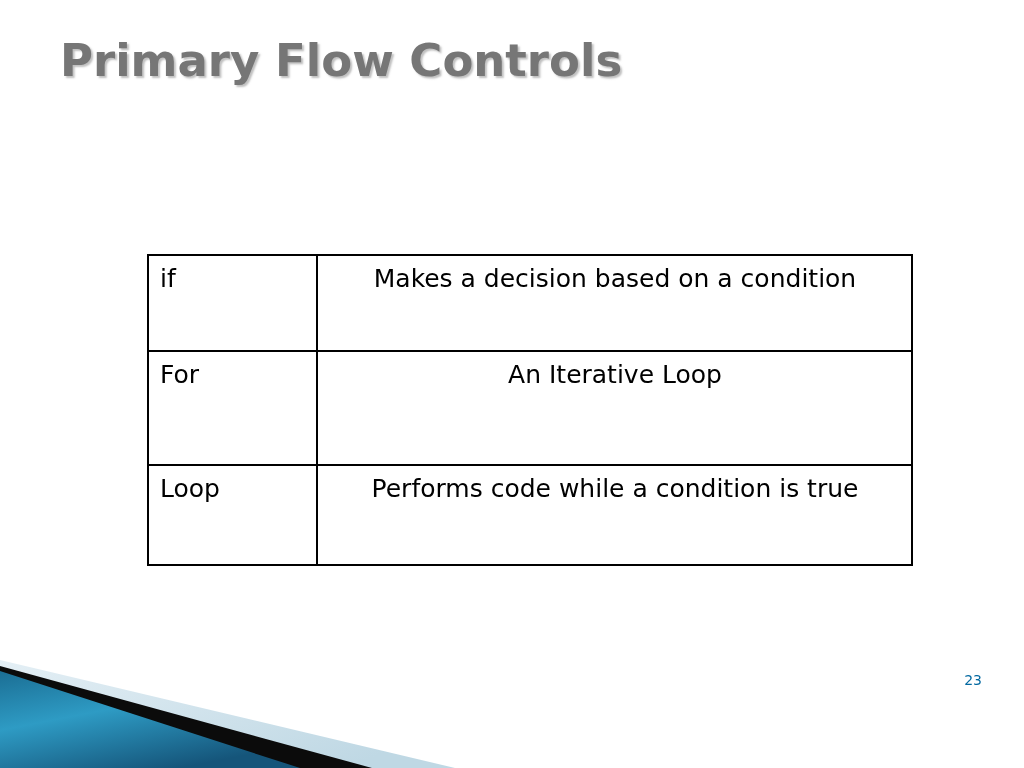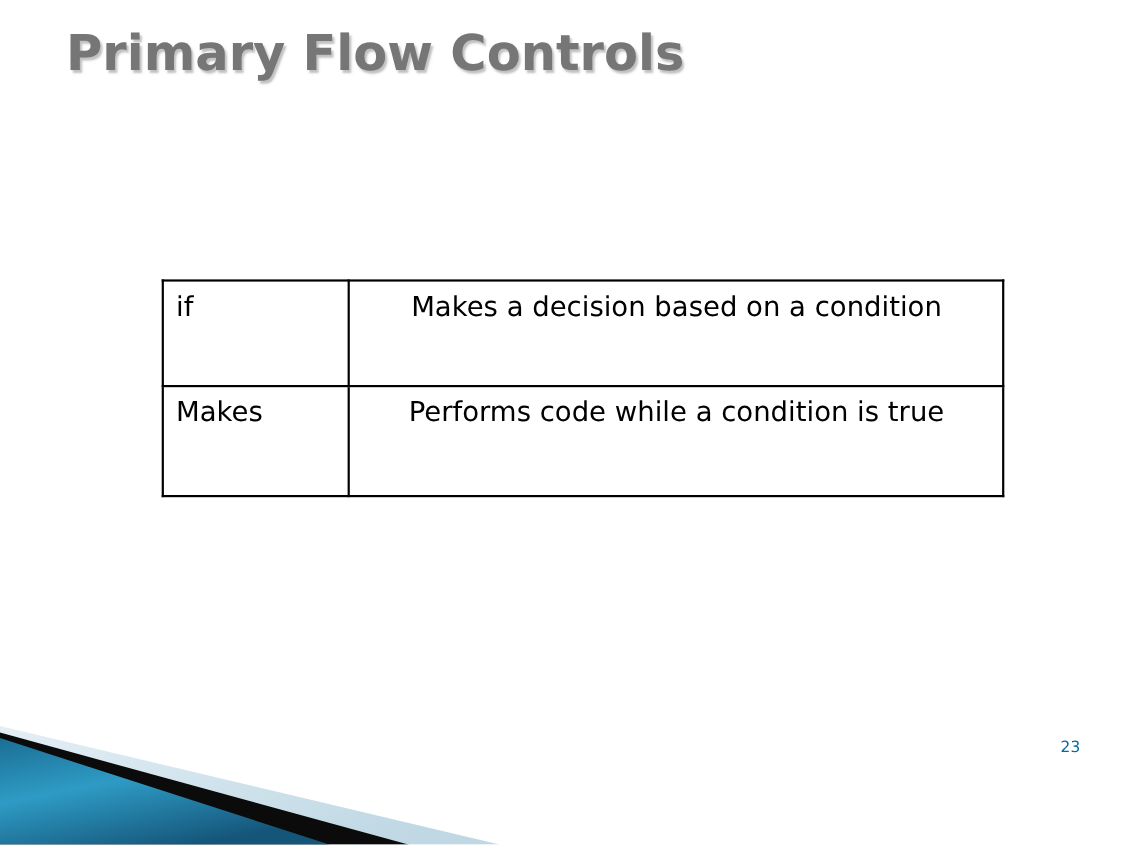--- a/index.html
+++ b/index.html
@@ -20,21 +20,21 @@
     inset: 0;
     width: 1024px;
     height: 768px;
     background: #ffffff;
     overflow: hidden;
   }
 
   .slide-title {
     position: absolute;
     left: 60px;
-    top: 22px;
+    top: 34px;
     font-size: 45px;
     font-weight: bold;
     color: #767676;
     letter-spacing: 0px;
     text-shadow: 2px 2px 2px rgba(140,140,140,0.55);
     font-family: "DejaVu Sans", sans-serif;
     white-space: nowrap;
   }
 
   .content-table {
@@ -90,22 +90,26 @@
 <div class="slide">
 
   <div class="slide-title">Primary Flow Controls</div>
 
   <table class="content-table">
     <tbody>
       <tr class="row-1">
         <td class="col-term">if</td>
         <td class="col-desc">Makes a decision based on a condition</td>
       </tr>
+      <tr class="row-3">
+        <td class="col-term">For</td>
+        <td class="col-desc">An Iterative Loop</td>
+      </tr>
       <tr class="row-4">
-        <td class="col-term">Makes</td>
+        <td class="col-term">Loop</td>
         <td class="col-desc">Performs code while a condition is true</td>
       </tr>
     </tbody>
   </table>
 
   <div class="page-number">23</div>
 
   <svg class="corner-decoration" viewBox="0 0 600 130" preserveAspectRatio="none">
     <defs>
       <linearGradient id="tealgrad" x1="0" y1="0" x2="0.6" y2="1">

